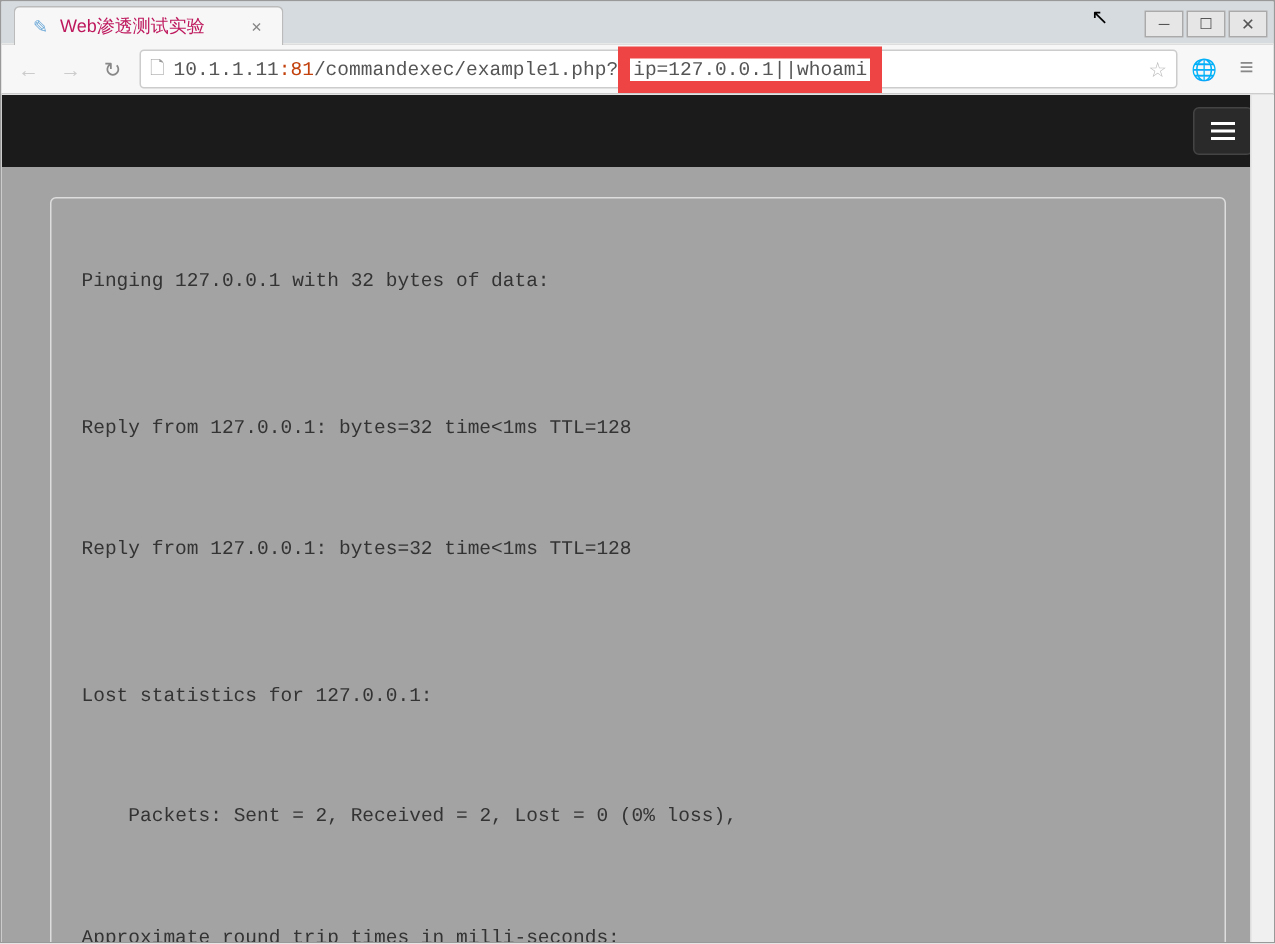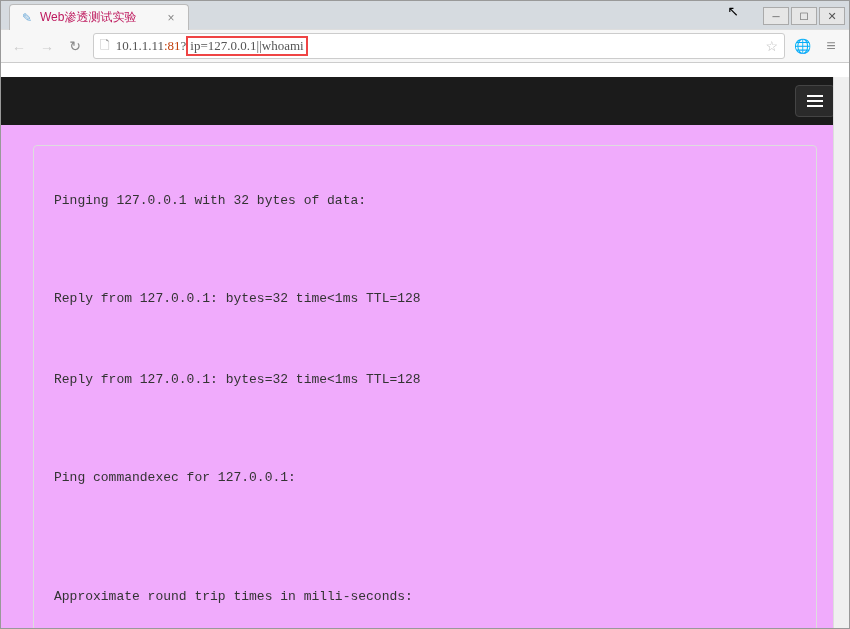--- a/index.html
+++ b/index.html
@@ -16,28 +16,28 @@
     .tab { height: 26px; background: #f7f7f7; border-radius: 4px 4px 0 0; padding: 0 10px; display: flex; align-items: center; gap: 6px; min-width: 180px; border: 1px solid #bbb; border-bottom: none; position: relative; top: 1px; }
     .tab-favicon { width: 14px; height: 14px; display: flex; align-items: center; justify-content: center; color: #6aa8d8; font-size: 12px; }
     .tab-title { font-size: 12px; color: #be185d; flex: 1; white-space: nowrap; overflow: hidden; }
     .tab-close { color: #888; font-size: 12px; width: 14px; text-align: center; cursor: pointer; }
     
     .addr-bar { height: 34px; background: #f7f7f7; display: flex; align-items: center; padding: 0 8px; gap: 8px; border-top: 1px solid #ddd; border-bottom: 1px solid #ccc; }
     .nav-btn { width: 20px; height: 20px; display: flex; align-items: center; justify-content: center; color: #888; font-size: 14px; cursor: pointer; }
     .nav-btn.disabled { color: #ccc; }
     .url-box { flex: 1; height: 26px; background: #fff; border: 1px solid #ccc; border-radius: 3px; display: flex; align-items: center; padding: 0 6px; gap: 6px; }
     .page-icon { color: #999; font-size: 12px; }
-    .url-text { flex: 1; font-family: Liberation Serif, serif; font-size: 13px; color: #555; display: flex; align-items: center; white-space: nowrap; text-align: right; }
+    .url-text { flex: 1; font-family: Liberation Mono, monospace; font-size: 13px; color: #555; display: flex; align-items: center; white-space: nowrap; text-align: right; }
     .url-port { color: #c2410c; }
-    .url-highlight { border: 2px solid #ef4444; padding: 0 2px; }
+    .url-highlight { border: 8px solid #ef4444; padding: 0 2px; }
     .star-icon { color: #bbb; font-size: 14px; }
     .globe-icon { color: #888; font-size: 14px; }
     .menu-icon { color: #888; font-size: 16px; }
     
-    .viewport { flex: 1; background: #f0abfc; overflow-y: auto; position: relative; margin-top: 14px; }
+    .viewport { flex: 1; background: #a3a3a3; overflow-y: auto; position: relative; }
     .page-header { height: 48px; background: #1b1b1b; display: flex; align-items: center; justify-content: flex-end; padding: 0 14px; }
     .page-menu-btn { width: 40px; height: 32px; background: #2a2a2a; border: 1px solid #444; border-radius: 4px; display: flex; align-items: center; justify-content: center; color: #fff; cursor: pointer; }
     .hamburger-lines { display: flex; flex-direction: column; gap: 3px; }
     .hamburger-lines span { display: block; width: 16px; height: 2px; background: #fff; }
     
     .page-content { padding: 20px 32px; }
     .output-box { border: 1px solid #ddd; border-radius: 4px; padding: 24px 20px; font-family: Consolas, "Courier New", monospace; font-size: 13px; color: #333; line-height: 1.6; white-space: pre-wrap; }
     .output-line { margin: 0; }
     .output-gap { height: 36px; }
     .output-gap-sm { height: 18px; }
@@ -66,20 +66,21 @@
 
   <div class="addr-bar">
     <div class="nav-btn disabled">←</div>
     <div class="nav-btn disabled">→</div>
     <div class="nav-btn">↻</div>
     <div class="url-box">
       <span class="page-icon">🗋</span>
       <span class="url-text">
         <span>10.1.1.11</span>
           <span class="url-port">:81</span>
+          <span>/commandexec/example1.php</span>
           <span>?</span>
           <span class="url-highlight">ip=127.0.0.1||whoami</span>
       </span>
       <span class="star-icon">☆</span>
     </div>
     <span class="nav-btn globe-icon">🌐</span>
     <span class="nav-btn menu-icon">≡</span>
   </div>
 
   <div class="viewport">
@@ -94,22 +95,23 @@
     </div>
 
     <div class="page-content">
       <div class="output-box">
 <div class="output-line">Pinging 127.0.0.1 with 32 bytes of data:</div>
 <div class="output-gap"></div>
 <div class="output-line">Reply from 127.0.0.1: bytes=32 time&lt;1ms TTL=128</div>
 <div class="output-gap-sm"></div>
 <div class="output-line">Reply from 127.0.0.1: bytes=32 time&lt;1ms TTL=128</div>
 <div class="output-gap"></div>
-<div class="output-line">Ping commandexec for 127.0.0.1:</div>
+<div class="output-line">Lost statistics for 127.0.0.1:</div>
 <div class="output-gap-sm"></div>
+<div class="output-line">    Packets: Sent = 2, Received = 2, Lost = 0 (0% loss),</div>
 <div class="output-gap-sm"></div>
 <div class="output-line">Approximate round trip times in milli-seconds:</div>
 
 
       </div>
     </div>
 
     <div class="scrollbar-v"></div>
   </div>
 

